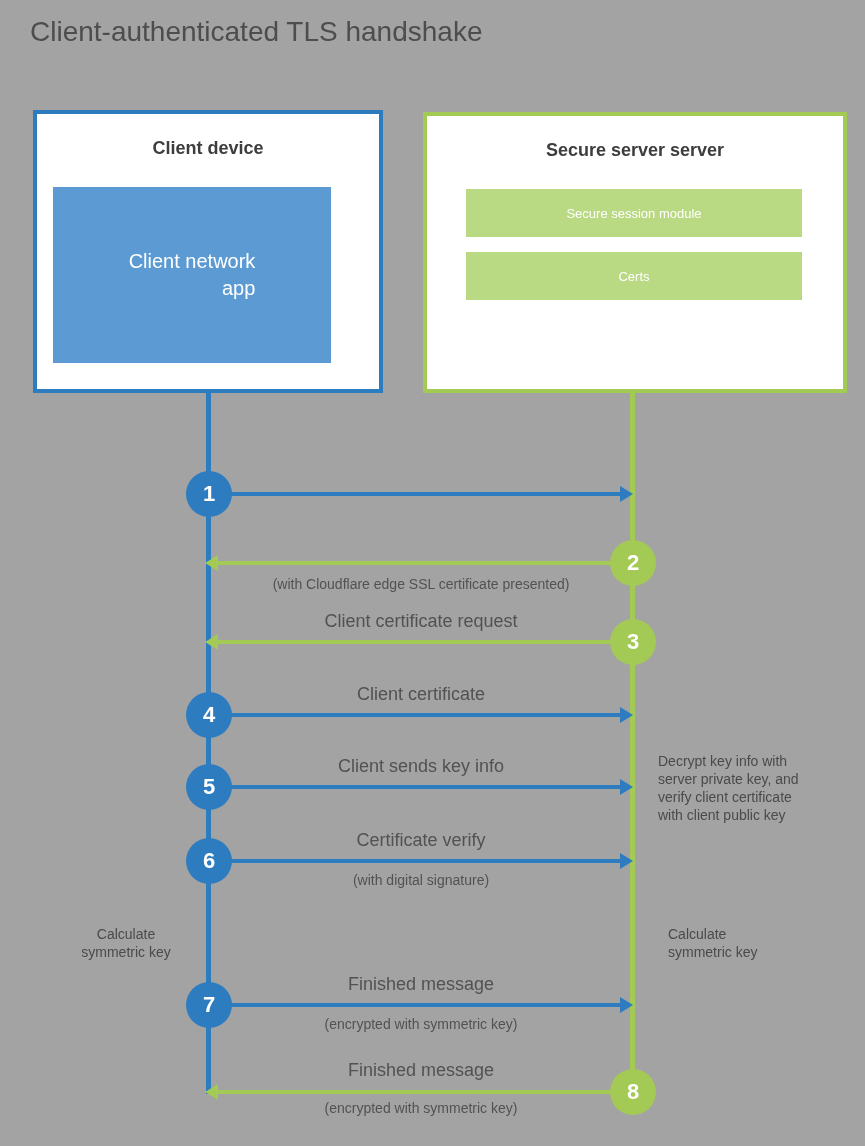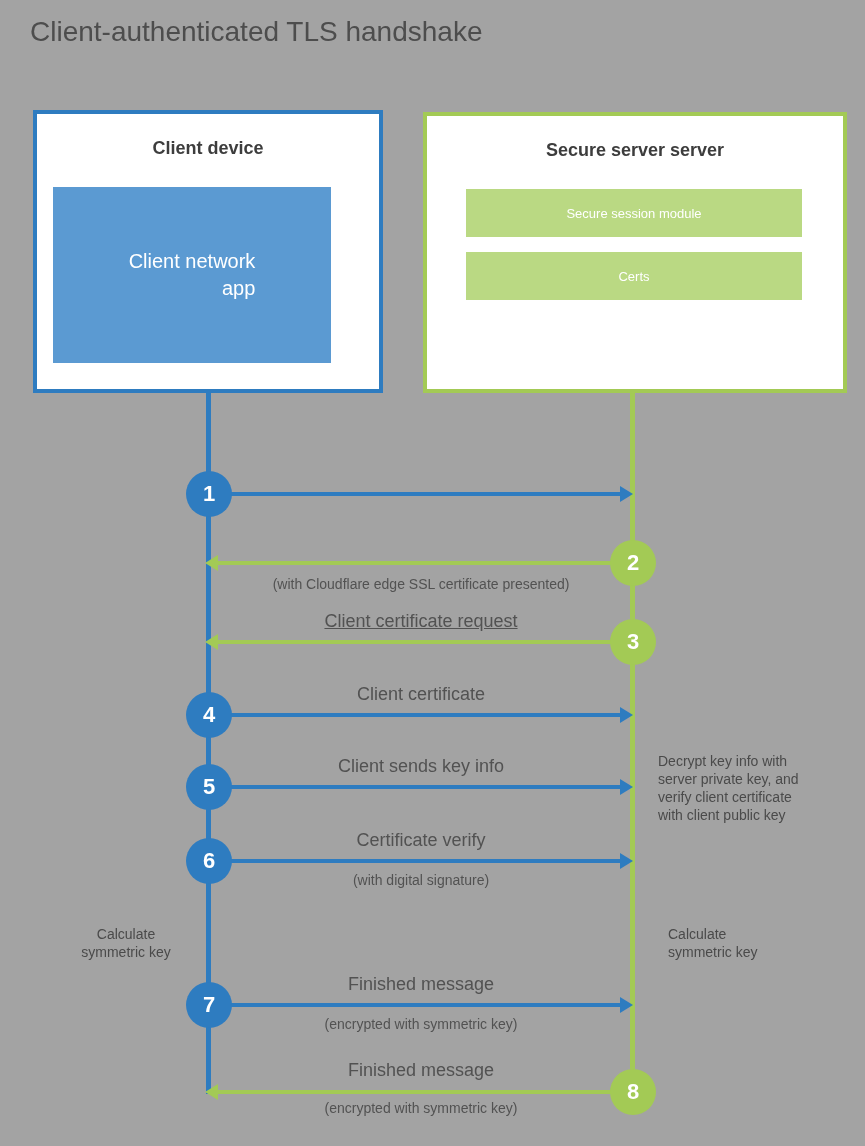--- a/index.html
+++ b/index.html
@@ -60,21 +60,21 @@
     content:"";position:absolute;left:-12px;top:-6px;
     border-right:13px solid #a3ca55;border-top:8px solid transparent;border-bottom:8px solid transparent;
   }
   .a1{top:492px;} .a2{top:561px;} .a3{top:640px;} .a4{top:713px;}
   .a5{top:785px;} .a6{top:859px;} .a7{top:1003px;} .a8{top:1090px;}
   
   .step-label{
     position:absolute;left:209px;width:424px;text-align:center;
     font-size:18px;color:#525252;
   }
-  .l1{top:463px;} .l2{top:532px;} .l3{top:611px;text-decoration:underline;} .l4{top:684px;}
+  .l1{top:463px;} .l2{top:532px;} .l3{top:611px;} .l4{top:684px;}
   .l5{top:756px;} .l6{top:830px;} .l7{top:974px;} .l8{top:1060px;}
   .step-sub{
     position:absolute;left:209px;width:424px;text-align:center;
     font-size:14px;color:#525252;
   }
   .b2{top:560px;margin-top:16px;} .b5{top:797px;} .b6{top:872px;} .b7{top:1016px;} .b8{top:1100px;}
   
   .note{position:absolute;font-size:14px;line-height:18px;color:#4a4a4a;white-space:pre-line;}
   .note-decrypt{left:658px;top:752px;width:180px;text-align:left;}
   .note-calc-left{left:46px;top:925px;width:160px;text-align:center;}

